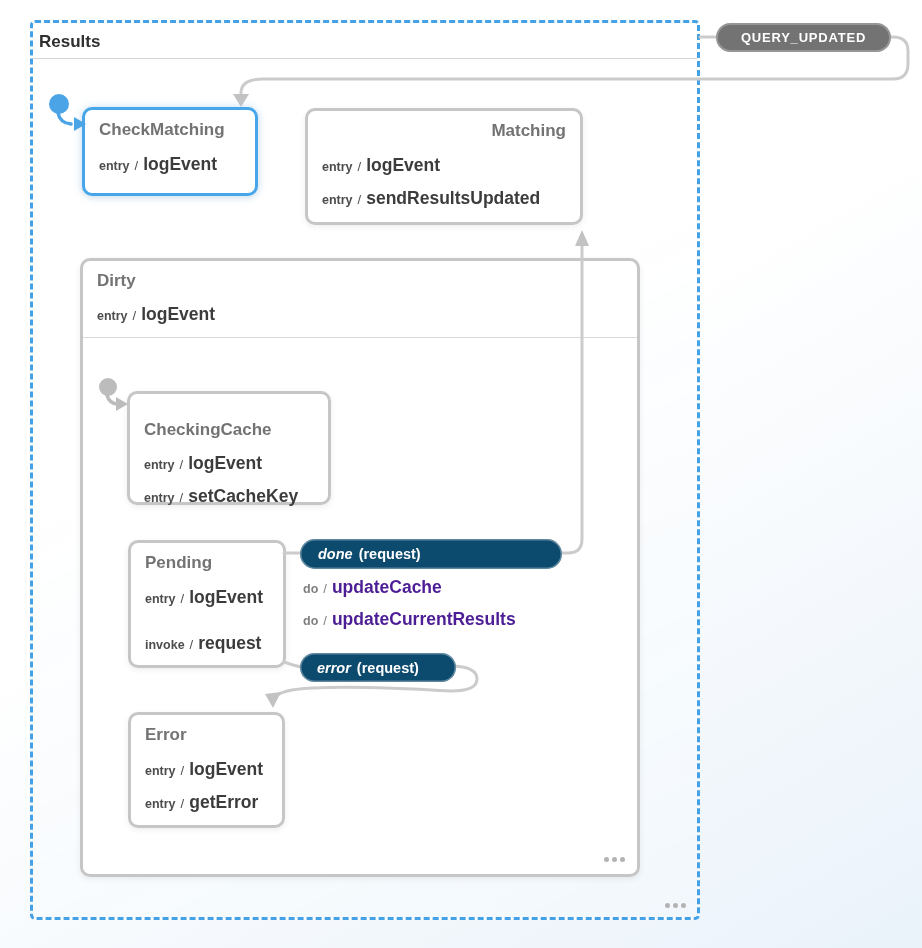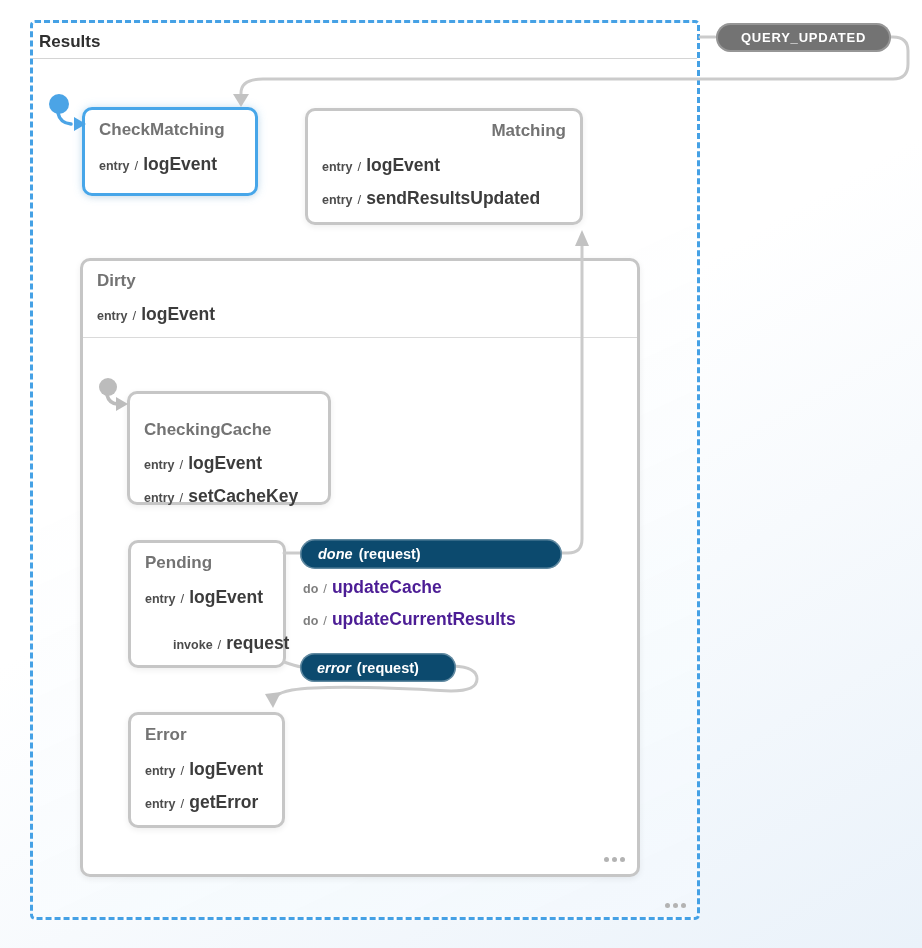--- a/index.html
+++ b/index.html
@@ -32,21 +32,21 @@
     box-shadow:0 2px 6px rgba(0,0,0,.07);
     z-index:5;
   }
   .state.selected{
     border-color:#47a6e9;
     box-shadow:0 0 10px rgba(80,170,235,.28),0 2px 6px rgba(0,0,0,.07);
   }
   .state-title{font-size:17px;font-weight:bold;color:#737373;padding:10px 14px 0;line-height:20px;}
   .action-row{display:flex;align-items:baseline;padding:0 14px;margin-top:11px;line-height:20px;white-space:nowrap;}
   .action-row.first{margin-top:14px;}
-  .action-row.invoke{margin-top:24px;margin-left:28px;}
+  .action-row.invoke{margin-top:24px;}
   .kw{font-size:12.5px;font-weight:600;color:#4c4c4c;}
   .sep{font-size:13px;color:#4c4c4c;margin:0 5px;}
   .nm{font-size:17.5px;color:#3c3c3c;font-weight:bold;}
 
   
   .event-pill{
     position:absolute;box-sizing:border-box;display:flex;align-items:center;
     border-radius:16px;background:#0c4a6e;color:#ffffff;font-weight:bold;
     font-size:14.5px;z-index:25;
     box-shadow:inset 0 0 0 1.5px rgba(255,255,255,.35);

